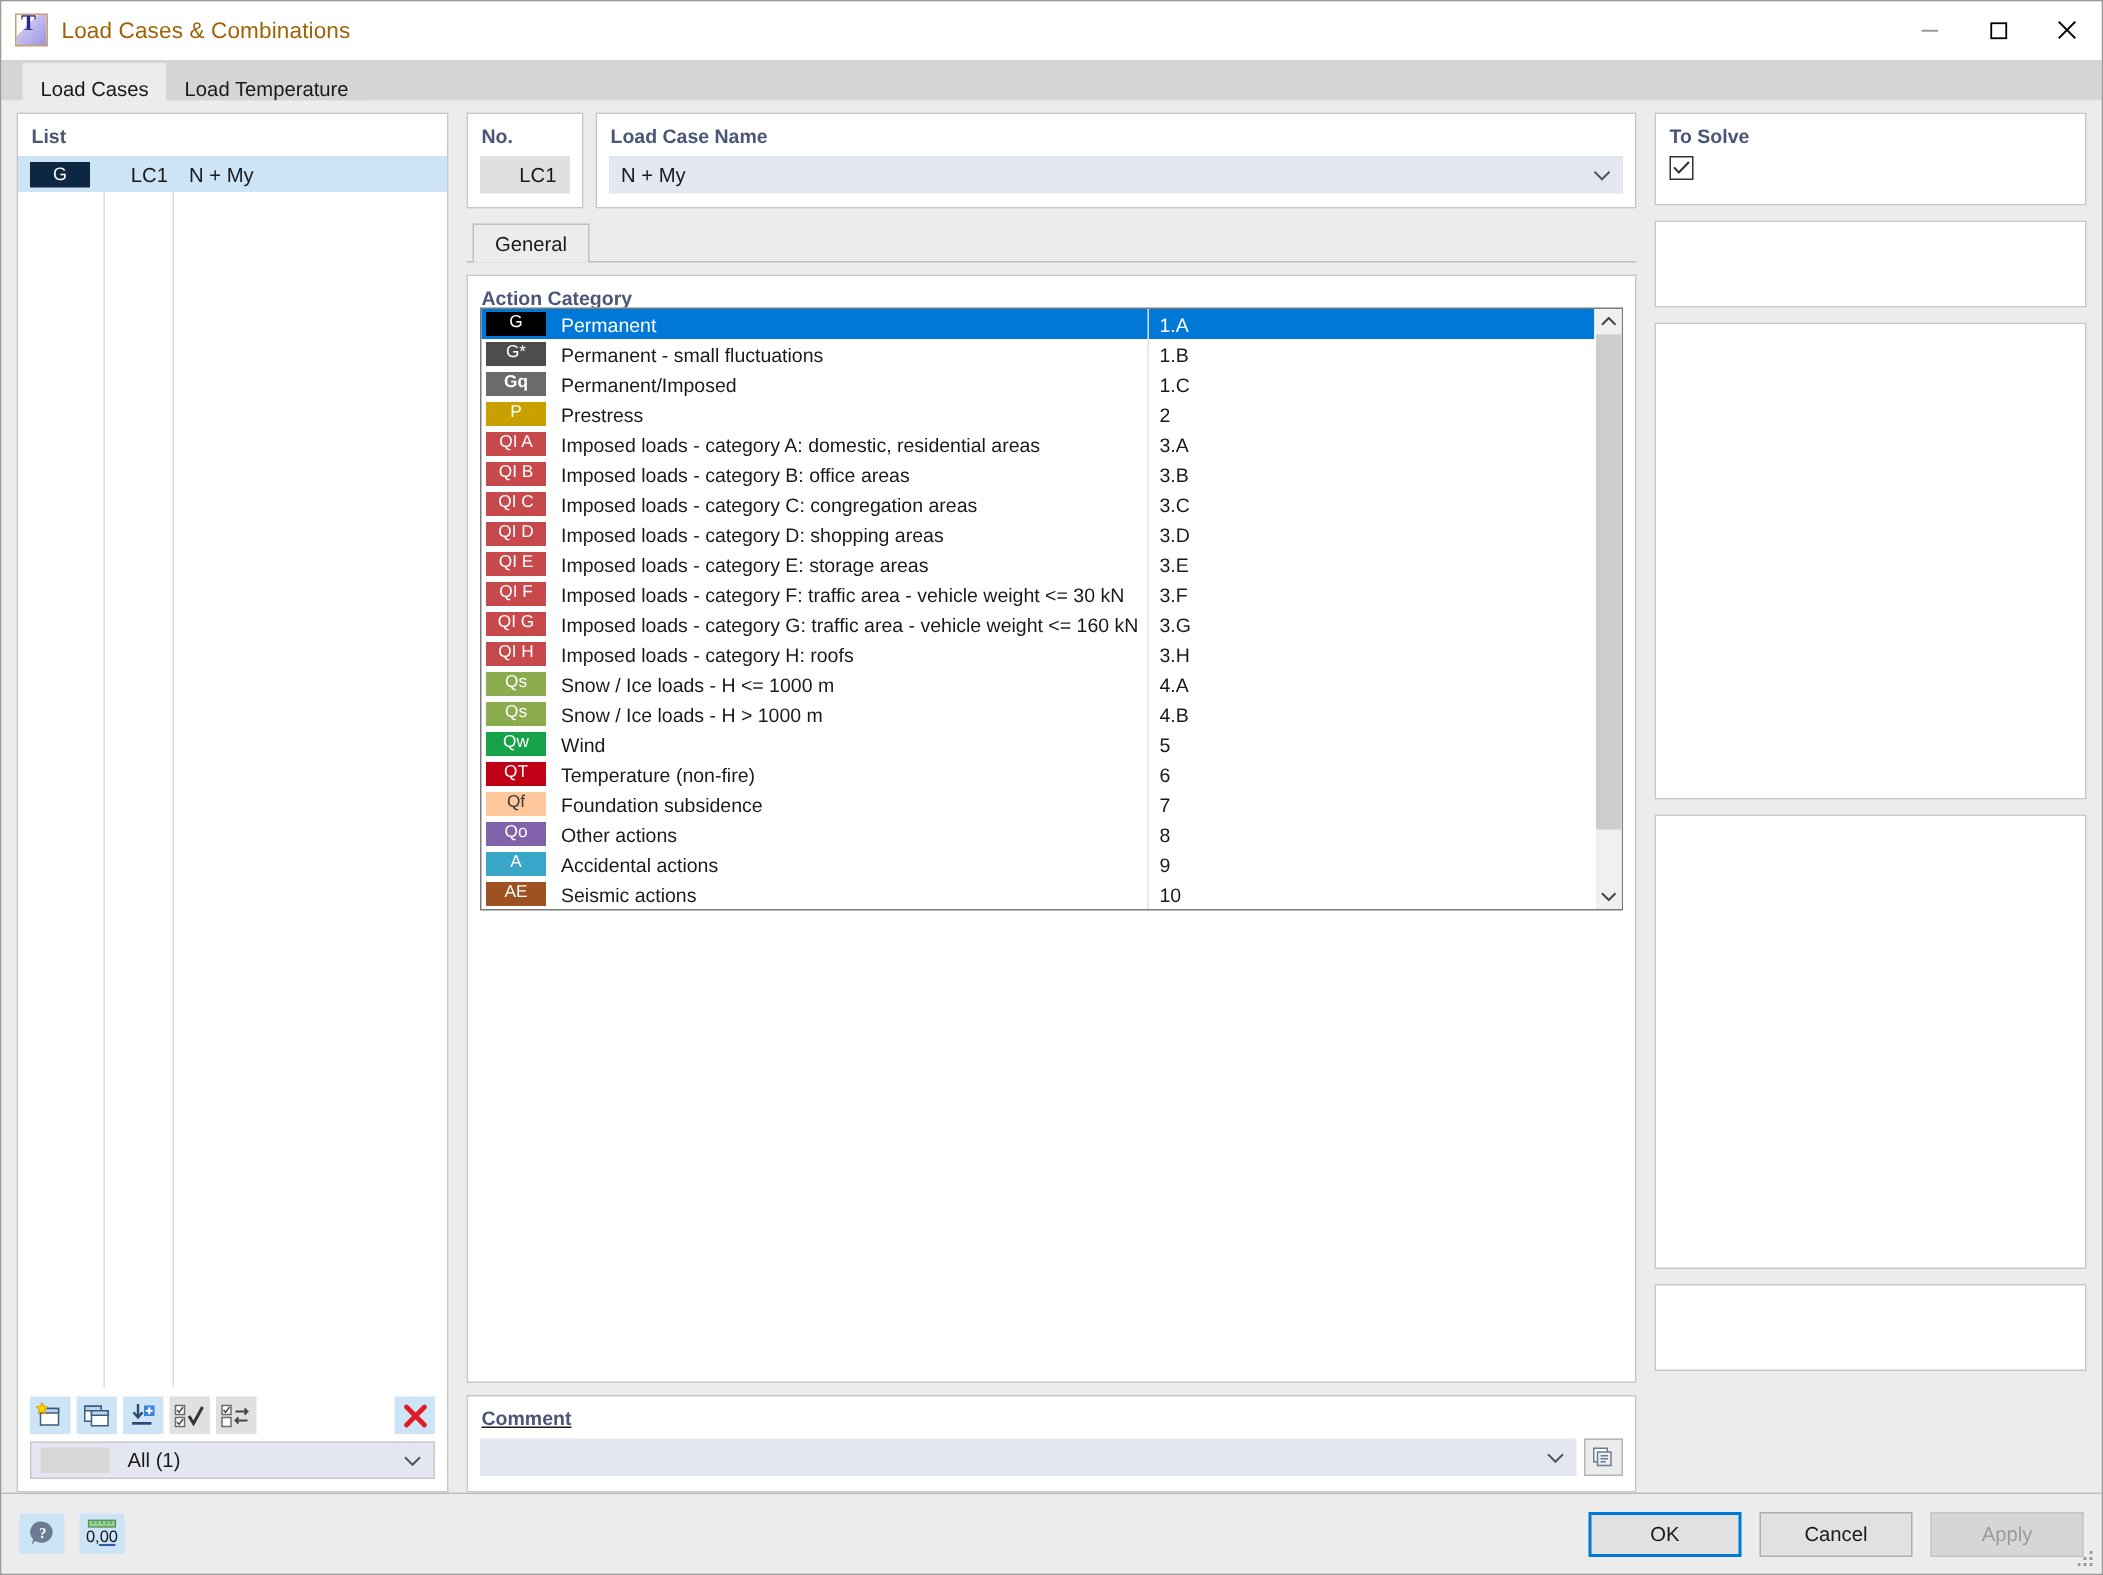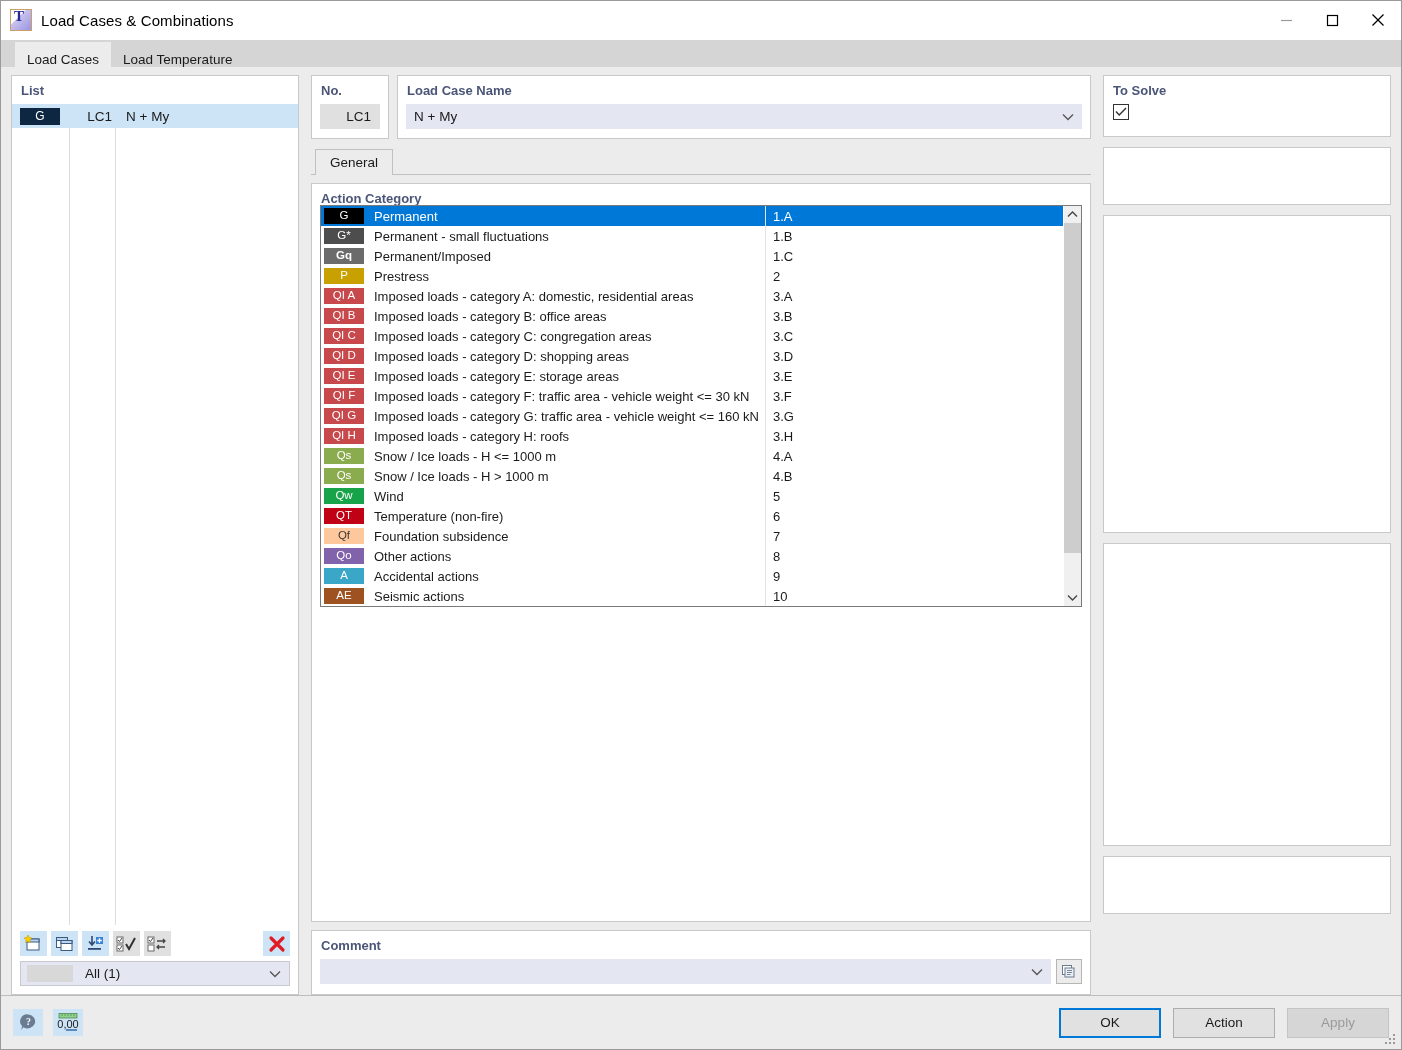--- a/index.html
+++ b/index.html
@@ -33,21 +33,21 @@
     border: 1px solid #c9a06a; box-sizing: border-box;
     background: linear-gradient(135deg,#ffffff 0%,#ffffff 35%,#c9c4ef 36%,#9b93e0 100%);
     position: relative; flex: 0 0 auto;
   }
   .app-icon::after {
     content: "T"; position: absolute; left: 3px; top: -2px;
     font-family: "Liberation Serif", serif; font-weight: bold;
     font-size: 15px; color: #2b2b8f;
   }
   .title-text {
-    font-size: 15px; color: #000000; letter-spacing: .1px;
+    font-size: 15px; color: #a16207; letter-spacing: .1px;
   }
   .win-btns { margin-left: auto; display: flex; height: 38px; }
   .win-btn {
     width: 46px; height: 38px; display: flex;
     align-items: center; justify-content: center;
   }
   .win-btn svg { display: block; }
   
   .tabstrip {
     height: 27px; background: #d5d5d5; position: relative;
@@ -185,21 +185,21 @@
   }
   .dd-sb-btn {
     height: 17px; display: flex; align-items: center; justify-content: center;
     background: #f0f0f0;
   }
   .dd-sb-track { flex: 1 1 auto; position: relative; background: #f0f0f0; }
   .dd-sb-thumb {
     position: absolute; left: 0; right: 0; top: 0; height: 330px; background: #cdcdcd;
   }
   
-  .comment-panel { flex: 0 0 auto; margin-top: 8px; }
+  .comment-panel { flex: 0 0 auto; margin-top: 8px; text-decoration: underline; }
   .comment-row { display: flex; align-items: center; gap: 5px; padding: 0 8px 10px 8px; }
   .comment-combo {
     flex: 1 1 auto; height: 25px; background: #e4e6f2;
     display: flex; align-items: center; box-sizing: border-box;
   }
   .comment-btn {
     width: 26px; height: 25px; border: 1px solid #b6b6b6; background: #ececec;
     display: flex; align-items: center; justify-content: center; box-sizing: border-box;
   }
   
@@ -587,21 +587,21 @@
         <path d="M6 2.2 L6 4 M9 2.2 L9 4 M12 2.2 L12 4 M15 2.2 L15 4 M18 2.2 L18 4" stroke="#4f8a4f" stroke-width=".8"></path>
         <text x="12" y="16" font-size="11" font-family="Liberation Sans, sans-serif" fill="#1a1a1a" text-anchor="middle">0,00</text>
         <path d="M10 18 L21 18" stroke="#2c5fa8" stroke-width="1.4"></path>
       </svg>
     </div>
     <div class="dlg-btns">
       <div class="dlg-btn primary">
         <span>OK</span>
       </div>
       <div class="dlg-btn">
-        <span>Action</span>
+        <span>Cancel</span>
       </div>
       <div class="dlg-btn disabled">
         <span>Apply</span>
       </div>
     </div>
     <div class="grip">
       <svg width="12" height="12" viewBox="0 0 12 12">
         <g fill="#9a9a9a">
           <rect x="8" y="8" width="2" height="2"></rect>
             <rect x="4" y="8" width="2" height="2"></rect>

